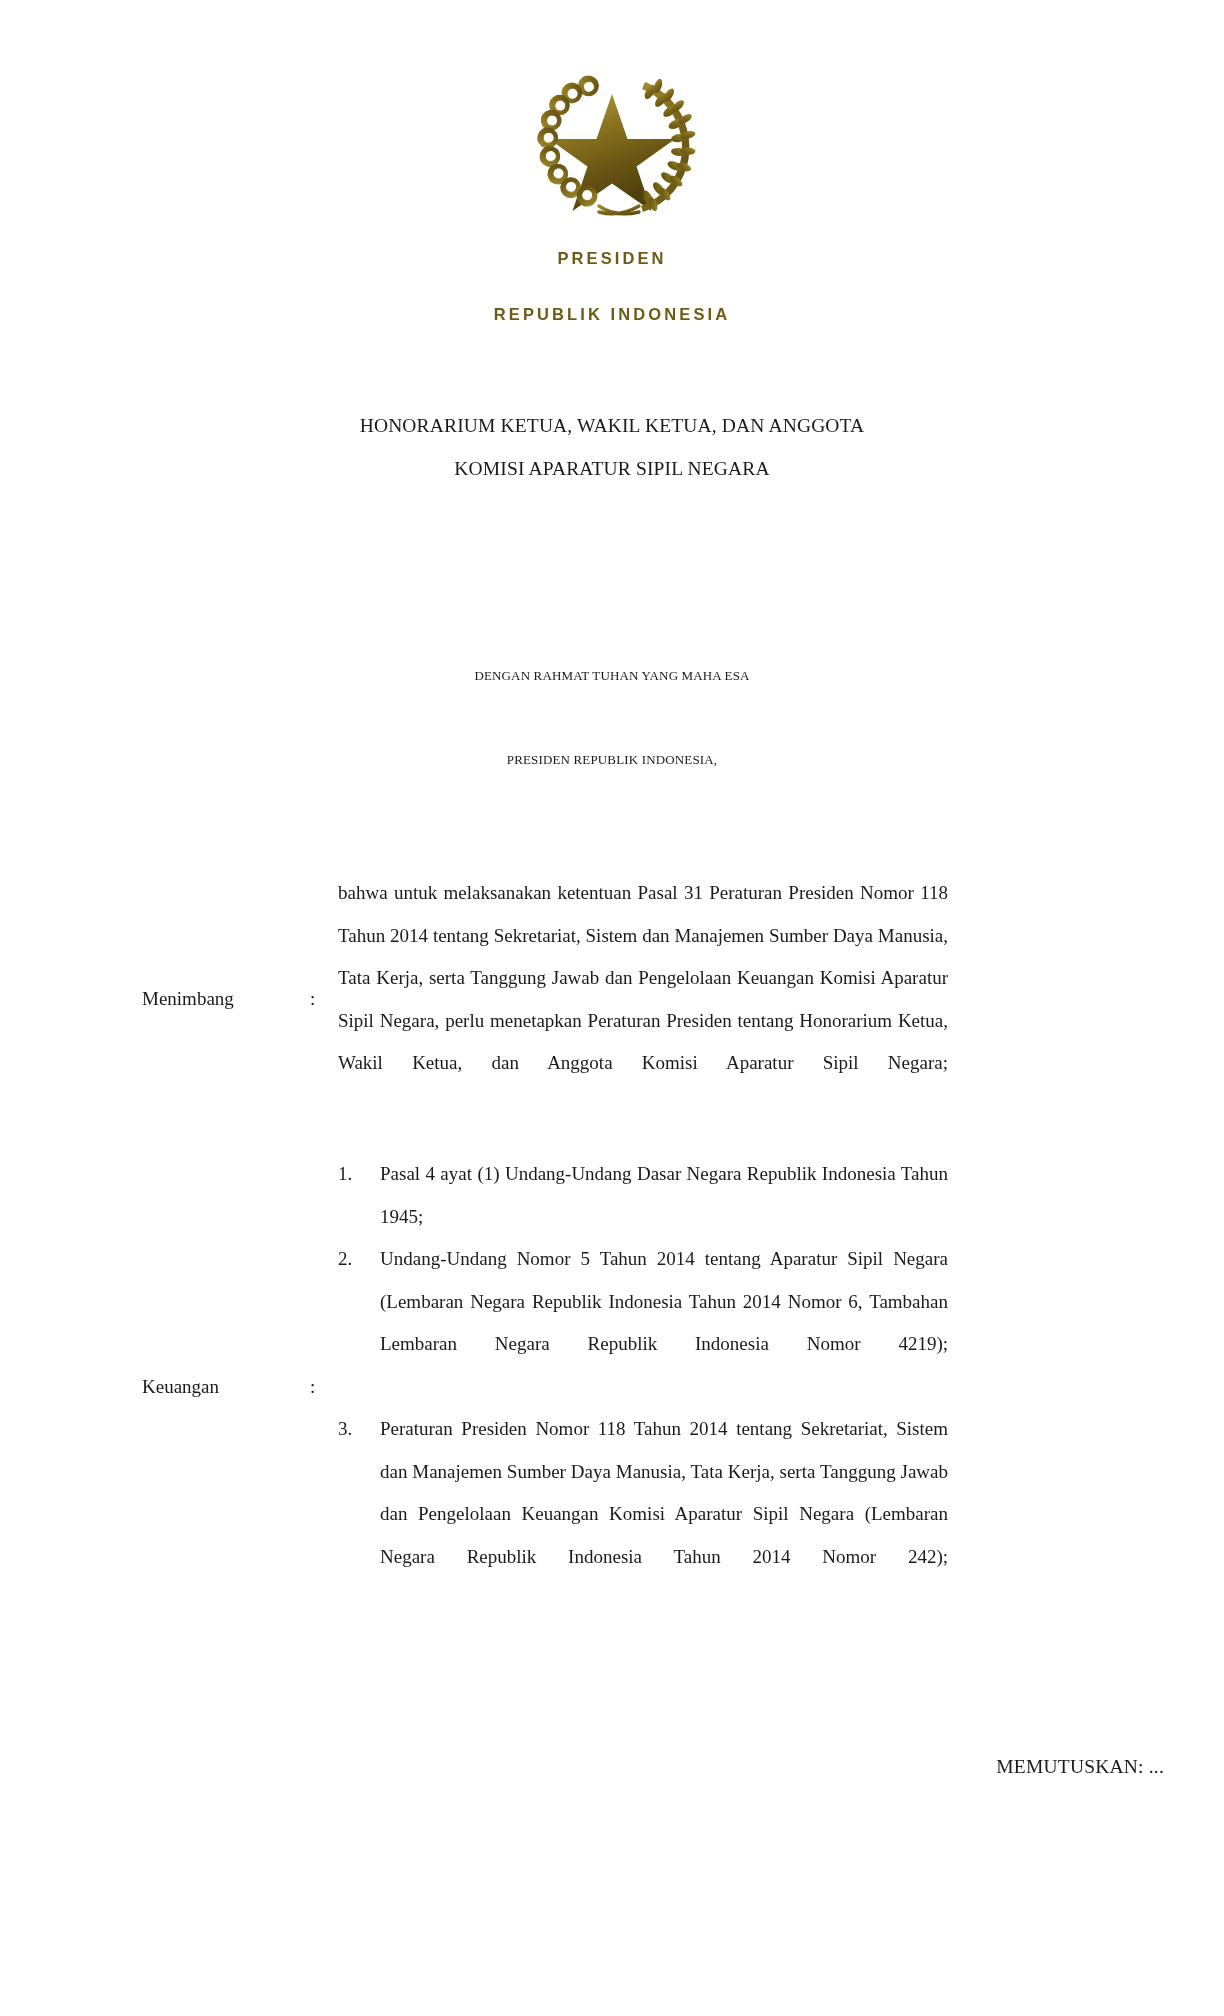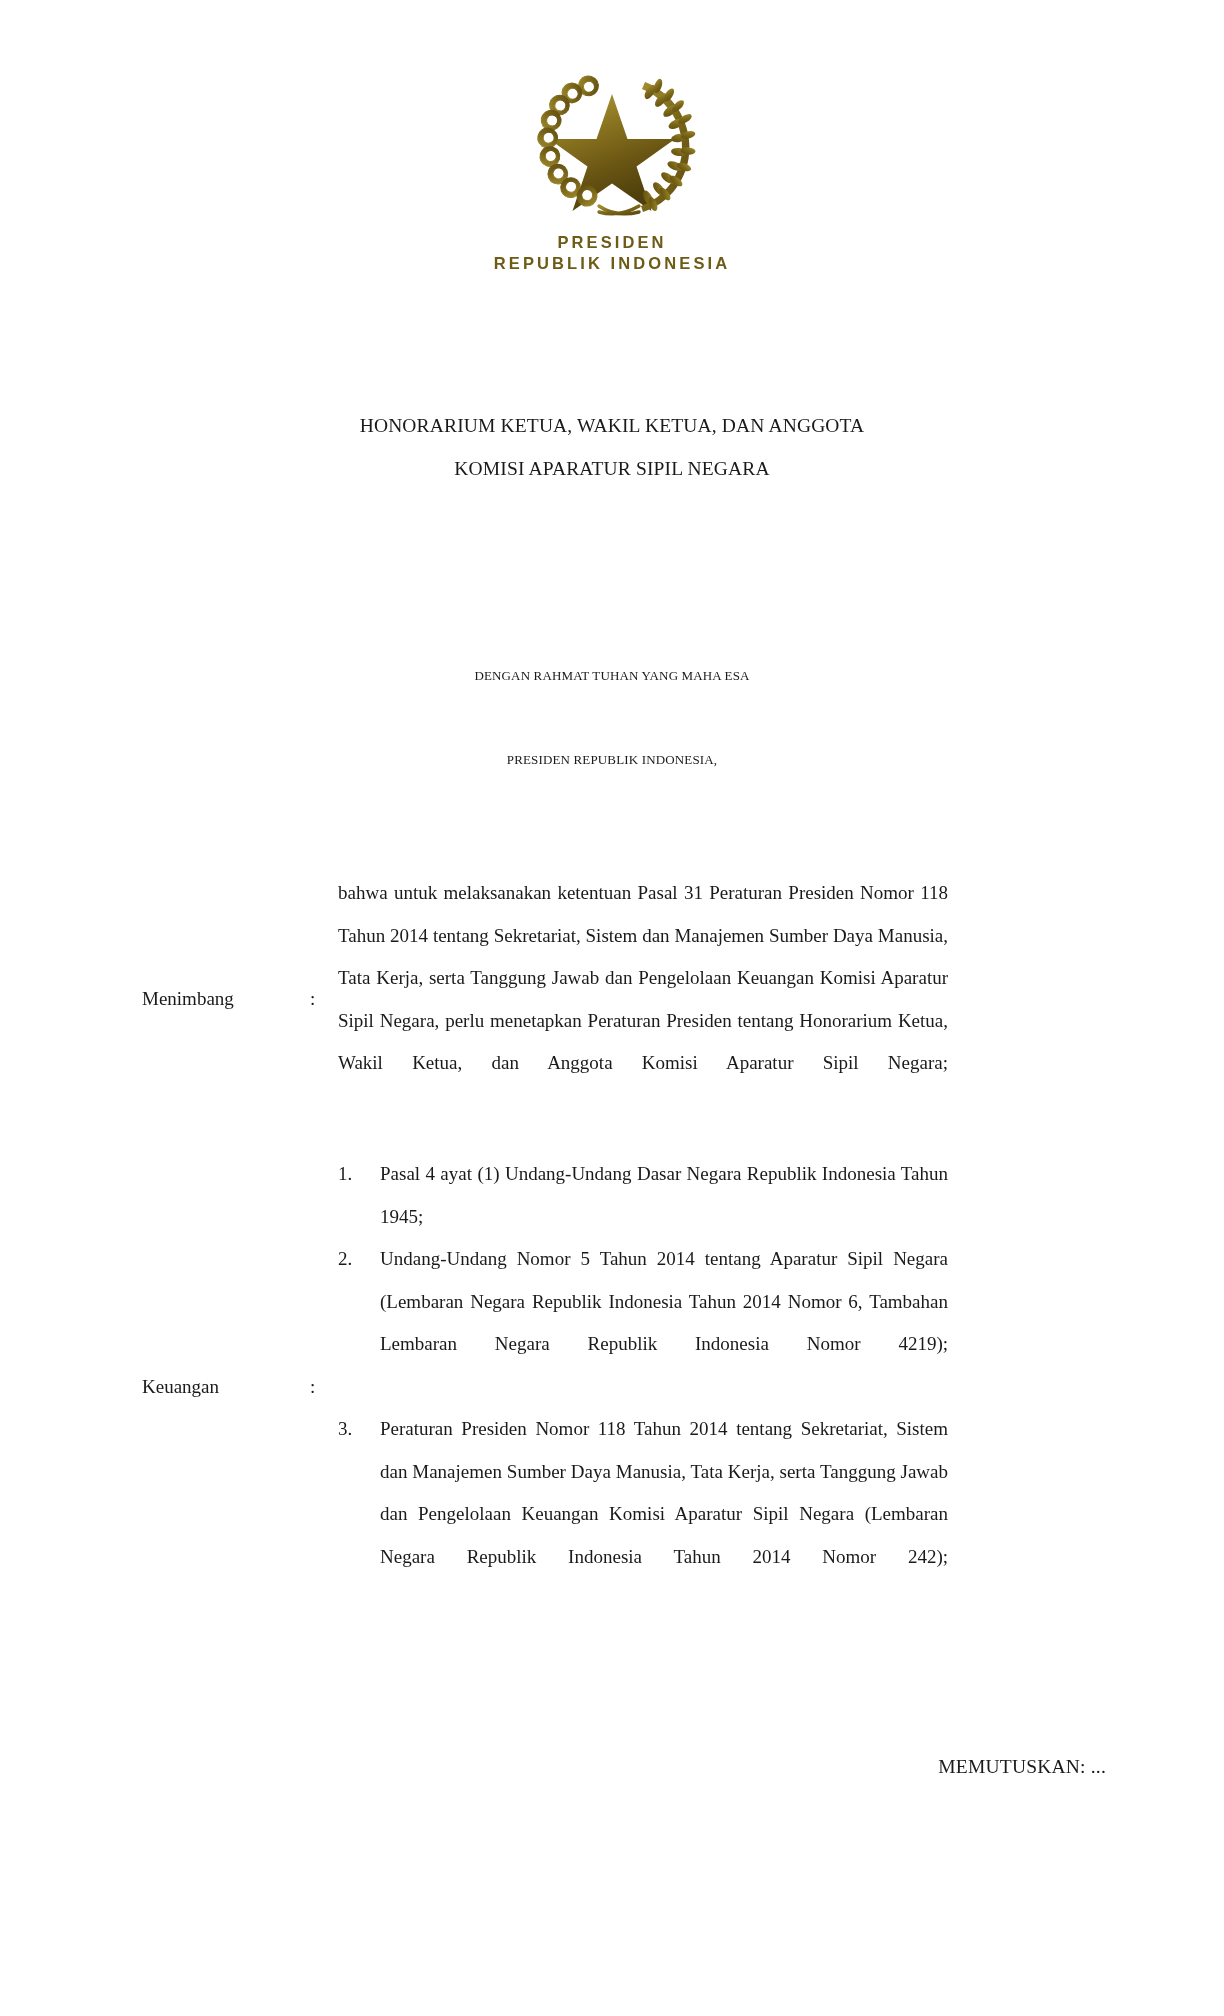--- a/index.html
+++ b/index.html
@@ -32,22 +32,23 @@
     position: relative;
   }
   .emblem-wrap svg { display: block; }
 
   .lh-line {
     font-family: "Liberation Sans", "DejaVu Sans", sans-serif;
     color: #6d5b16;
     font-weight: 700;
     letter-spacing: 3.1px;
     line-height: 1.28;
-  }
-  .lh-line.l1 { font-size: 16.5px; margin-top: 4px; }
+    margin-top: 35px;
+  }
+  .lh-line.l1 { font-size: 16.5px; margin-top: 20px; }
   .lh-line.l2 { font-size: 16.5px; }
 
   
   .title-block {
     position: absolute;
     top: 405px;
     left: 0;
     width: 1224px;
     text-align: center;
     font-size: 19.5px;
@@ -137,21 +138,21 @@
   }
   ol.numlist > li .itemtext.nojust::after { content: none; }
 
   
   .decision {
     position: absolute;
     top: 1756px;
     left: 0;
     width: 1224px;
     text-align: right;
-    padding-right: 118px;
+    padding-right: 60px;
     box-sizing: border-box;
     font-size: 19.5px;
     letter-spacing: 0.2px;
   }
 </style>
 </head>
 <body>
 
 <div class="letterhead">
 

